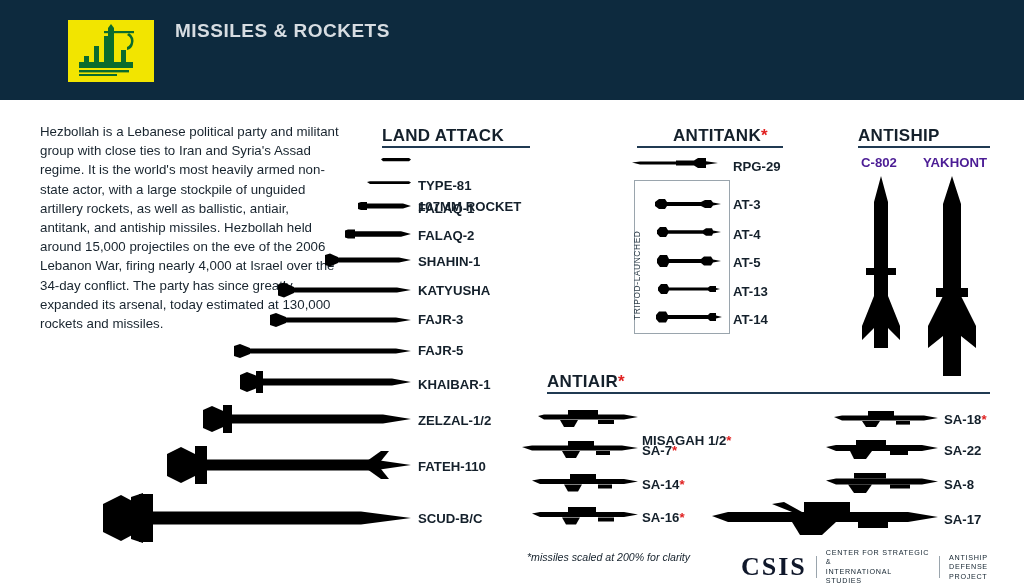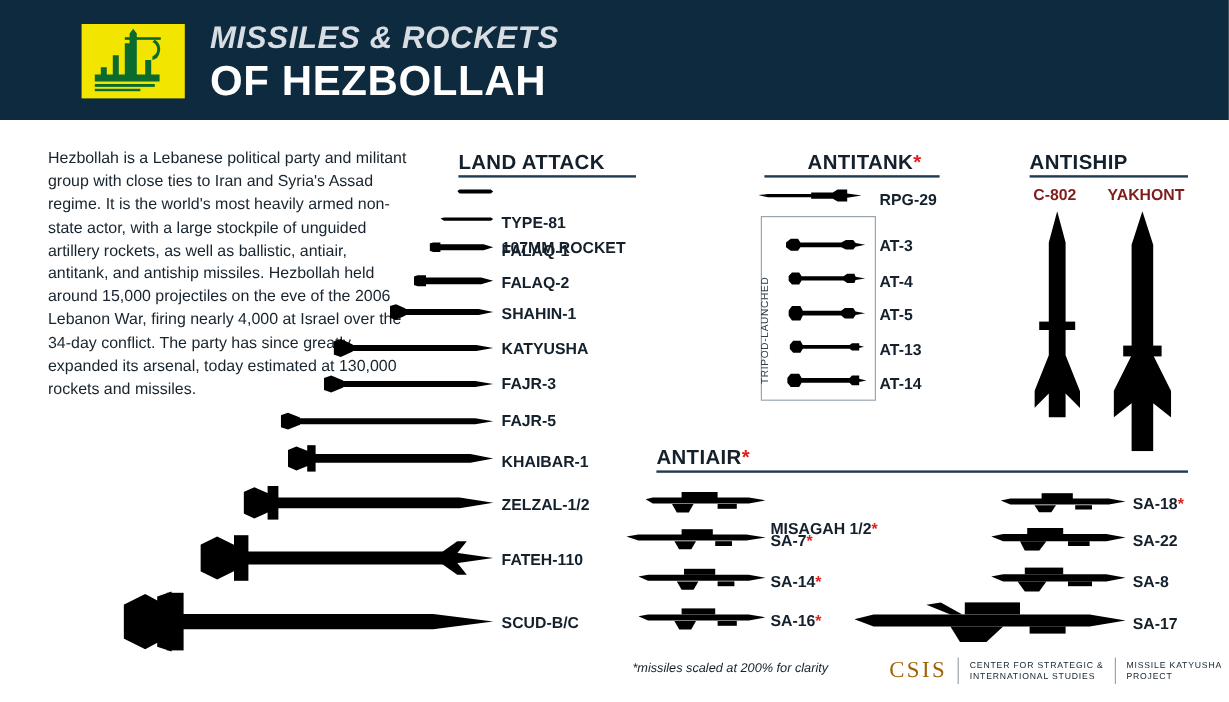--- a/index.html
+++ b/index.html
@@ -18,21 +18,21 @@
   .logo{
     position:absolute;left:68px;top:20px;width:86px;height:62px;
     background:#f2e500;
     display:flex;align-items:center;justify-content:center;
   }
   .logo svg{display:block;}
   .title-block{
     position:absolute;left:175px;top:14px;color:#ffffff;
   }
   .title-1{
-    font-size:26px;font-style:italic;font-weight:bold;letter-spacing:0.5px;
+    font-size:19px;font-weight:bold;letter-spacing:0.5px;
     color:#d7dde2;line-height:34px;
   }
   .title-2{
     font-size:35px;font-weight:bold;letter-spacing:0.5px;color:#ffffff;
     line-height:40px;
   }
   
   .intro{
     position:absolute;left:40px;top:122px;width:300px;
     font-size:13.3px;line-height:19.2px;color:#18242e;
@@ -69,56 +69,55 @@
     position:absolute;left:527px;top:551px;font-size:10.6px;
     font-style:italic;color:#14202b;
   }
   
   .csis{
     position:absolute;left:741px;top:548px;
     display:flex;align-items:center;
   }
   .csis-name{
     font-family:"Liberation Serif", serif;
-    font-size:19px;letter-spacing:2px;color:#a16207;font-weight:normal;
+    font-size:26px;letter-spacing:2px;color:#0f172a;font-weight:bold;
   }
   .csis-div{
     width:1px;height:22px;background:#9aa5ad;margin:0 9px;
   }
   .csis-sub{
     font-size:7.2px;letter-spacing:0.7px;color:#12222e;line-height:9.4px;
   }
   .csis-div2{
     width:1px;height:22px;background:#9aa5ad;margin:0 9px;
   }
   .csis-sub2{
     font-size:7.2px;letter-spacing:0.7px;color:#12222e;line-height:9.4px;
   }
   .antiship-names{
-    position:absolute;font-size:13.2px;font-weight:bold;color:#7f1d1d;
+    position:absolute;font-size:13.2px;font-weight:bold;color:#4c1d95;
   }
 </style>
 </head>
 <body>
 
 <div class="header">
   <div class="logo">
     <svg width="80" height="58" viewBox="0 0 80 58">
       <g fill="#0b6b2e">
         <path d="M8 46 L8 40 L13 40 L13 34 L18 34 L18 40 L23 40 L23 24 L28 24 L28 40 L33 40 L33 14 L37 14 L37 6 L40 2 L43 6 L43 40 L50 40 L50 28 L55 28 L55 40 L62 40 L62 46 Z"></path>
         <rect x="8" y="48" width="50" height="2.4"></rect>
         <rect x="8" y="52" width="38" height="2"></rect>
         <rect x="33" y="9" width="30" height="2.2"></rect>
         <path d="M58 11 q6 4 4 11 q-1 5 -6 6 l0 -3 q4 -2 4 -6 q0 -4 -4 -6 Z"></path>
       </g>
     </svg>
   </div>
   <div class="title-block">
     <div class="title-1">MISSILES &amp; ROCKETS</div>
-    <div class="title-2">OF HEZBOLLAH</div>
   </div>
 </div>
 
 <div class="intro">Hezbollah is a Lebanese political party and militant group with close ties to Iran and Syria's Assad regime. It is the world's most heavily armed non-state actor, with a large stockpile of unguided artillery rockets, as well as ballistic, antiair, antitank, and antiship missiles. Hezbollah held around 15,000 projectiles on the eve of the 2006 Lebanon War, firing nearly 4,000 at Israel over the 34-day conflict.
 The party has since greatly expanded its arsenal, today estimated at 130,000 rockets and missiles.</div>
 
 <div class="sect-head" style="left:382px;top:126px;">LAND ATTACK</div>
 <div class="sect-rule" style="left:382px;top:146px;width:148px;"></div>
 
 <div class="shape" style="left:381px;top:155px;">
@@ -368,16 +367,16 @@
 
 <div class="csis">
   <div class="csis-name">CSIS</div>
   <div class="csis-div"></div>
   <div class="csis-sub">
     <div>CENTER FOR STRATEGIC &amp;</div>
     <div>INTERNATIONAL STUDIES</div>
   </div>
   <div class="csis-div2"></div>
   <div class="csis-sub2">
-    <div>MISSILE KATYUSHA</div>
+    <div>ANTISHIP DEFENSE</div>
     <div>PROJECT</div>
   </div>
 </div>
 
 </body></html>

